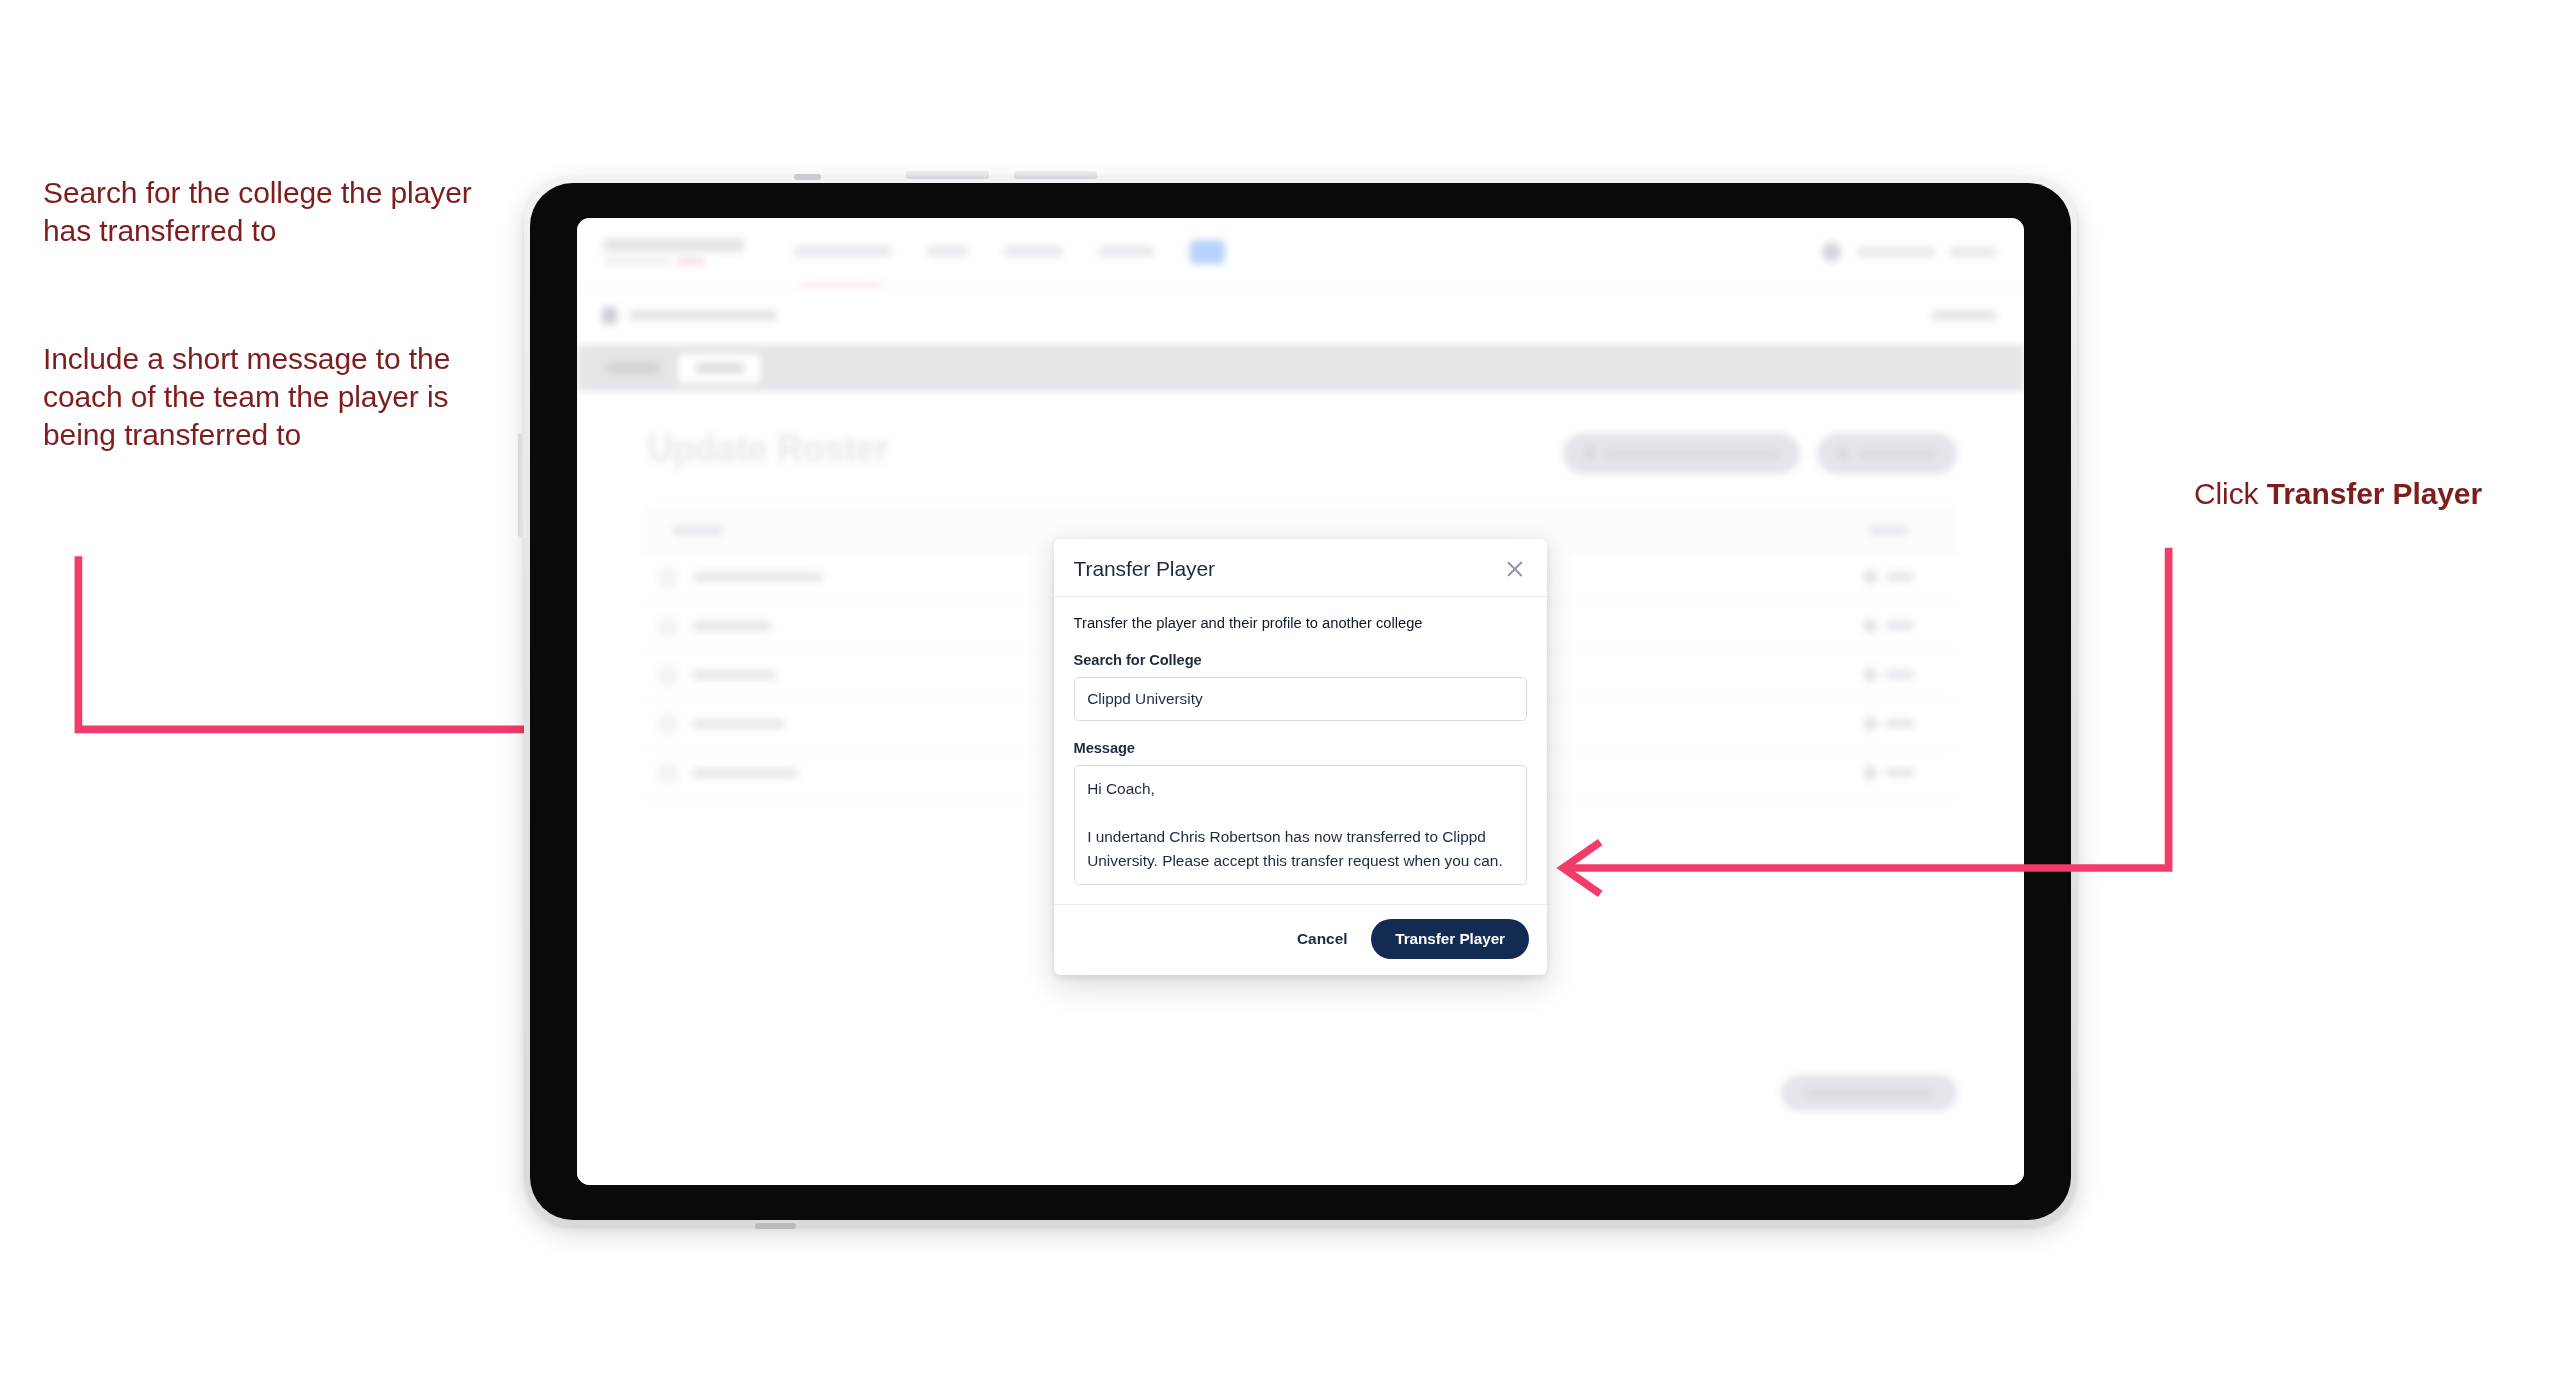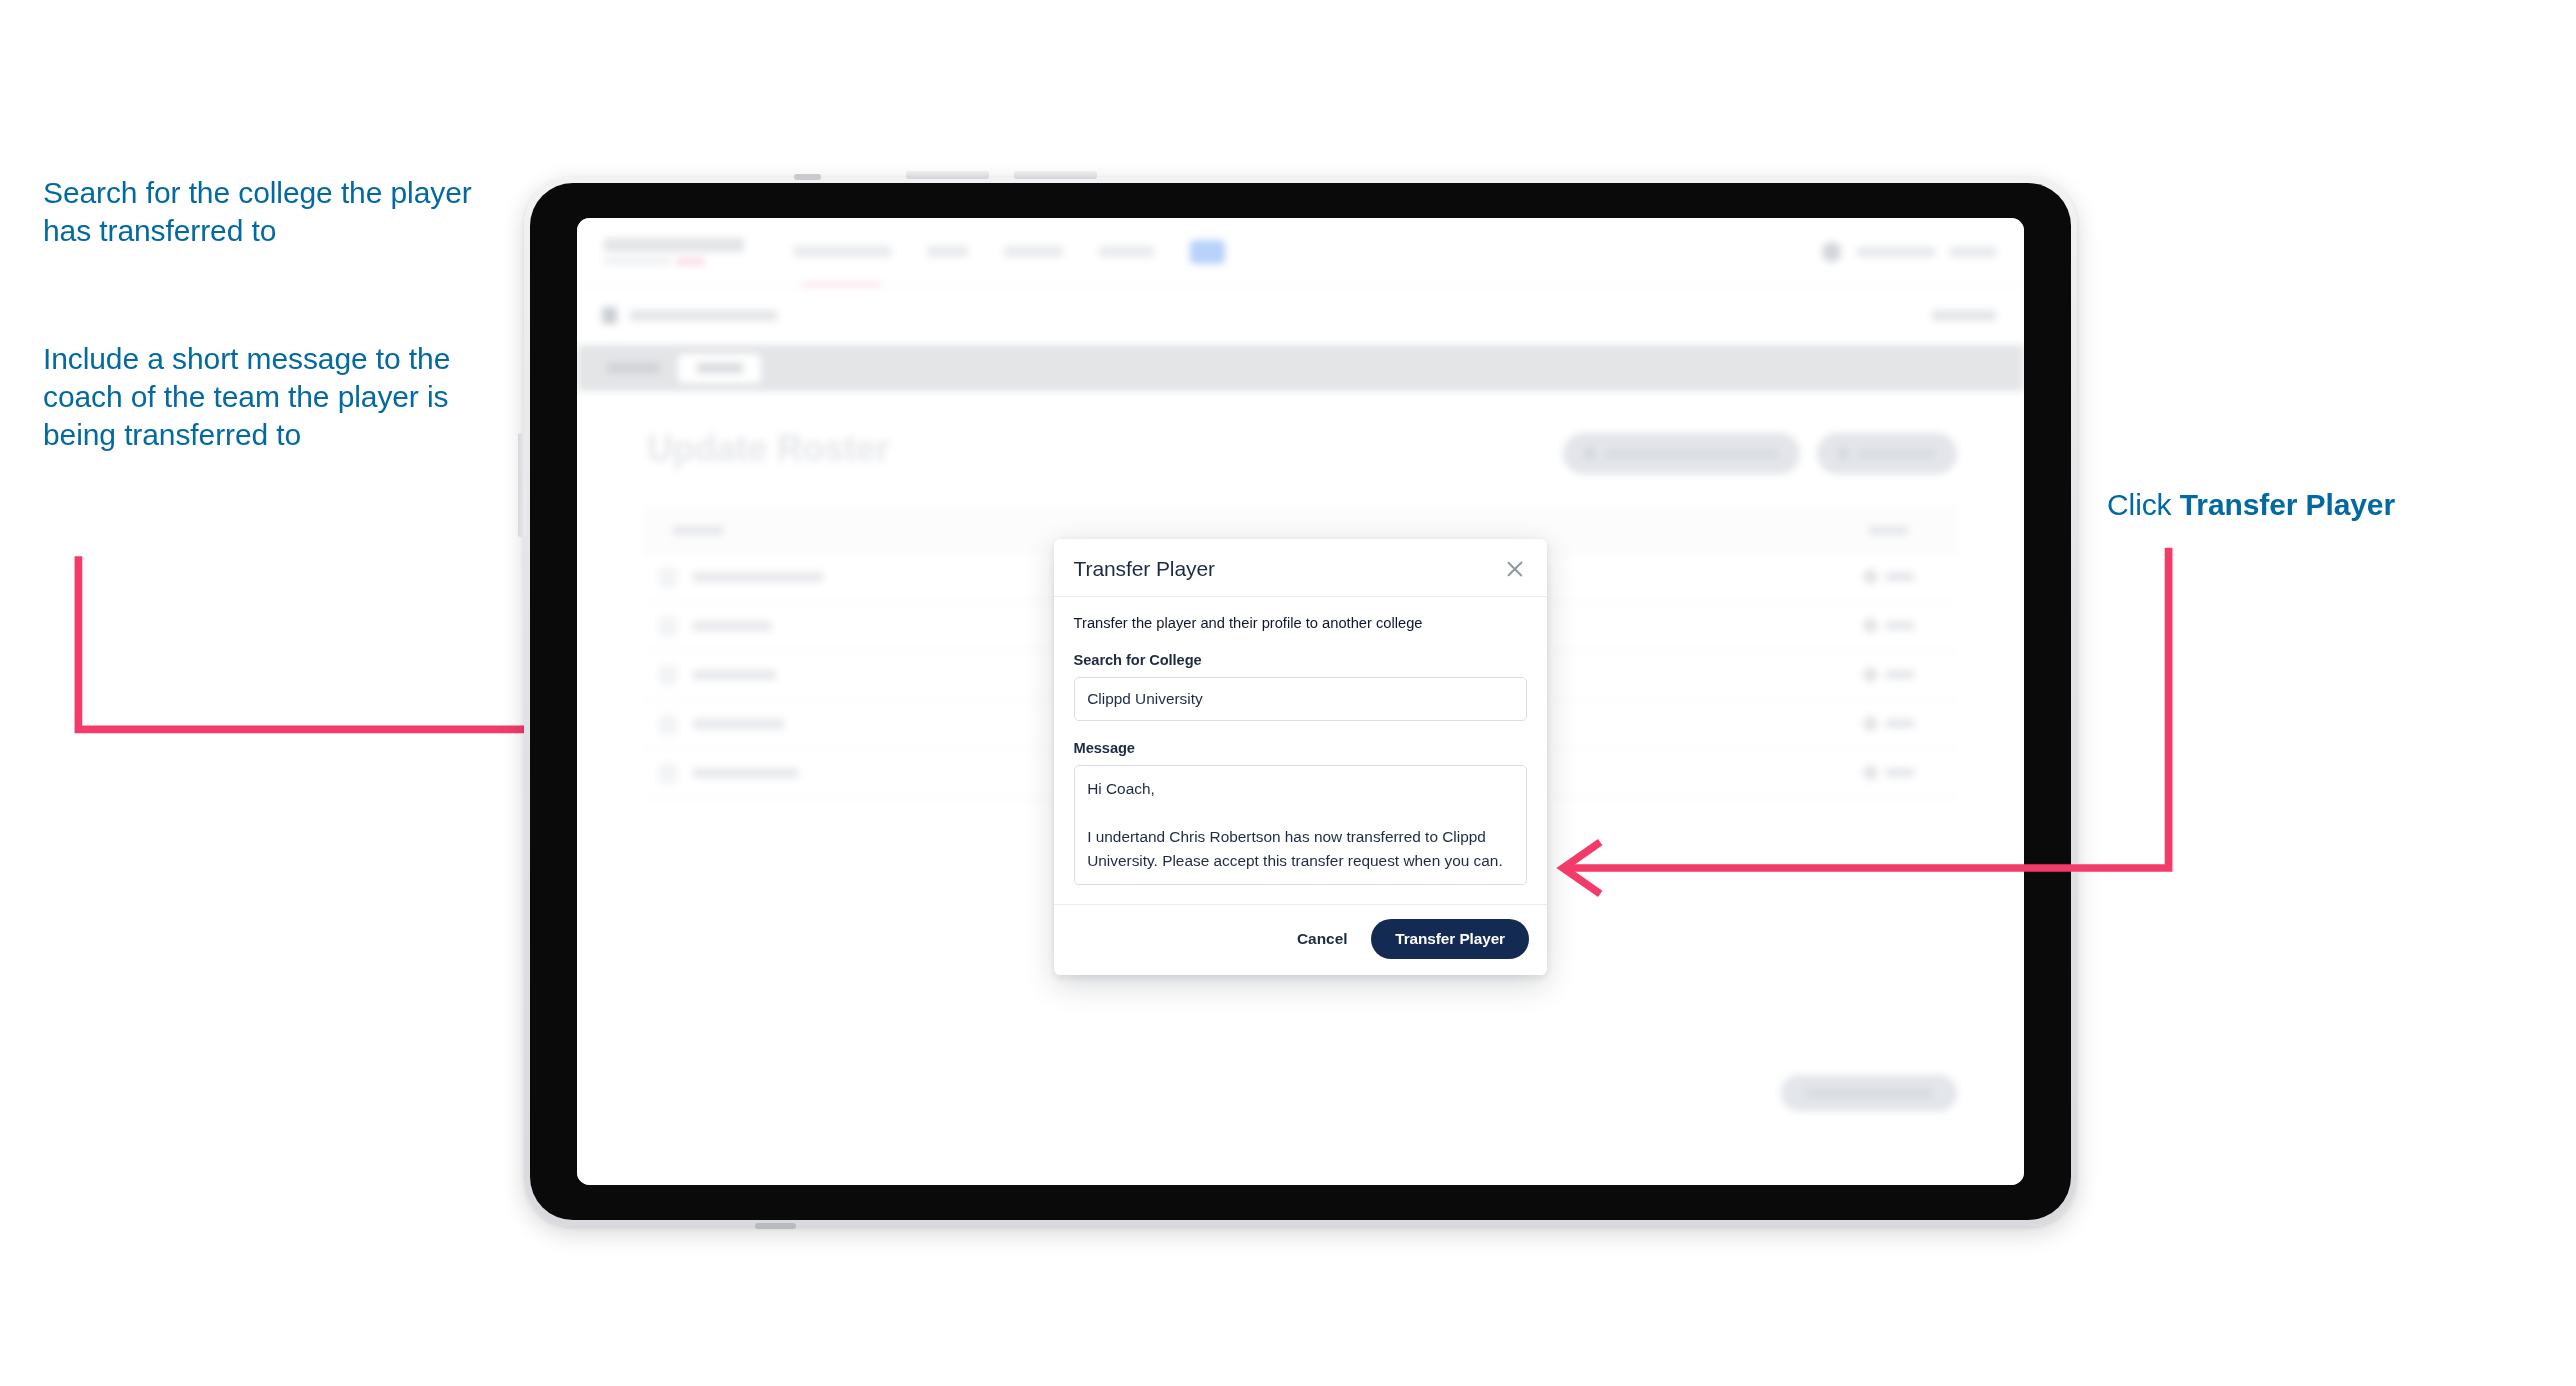--- a/index.html
+++ b/index.html
@@ -12,30 +12,30 @@
     height: 1386px;
     position: relative;
     overflow: hidden;
     font-family: "Liberation Sans", sans-serif;
     -webkit-font-smoothing: antialiased;
   }
 
   
   .annot {
     position: absolute;
-    color: #0369a1;
+    color: #7f1d1d;
     font-family: "Liberation Sans", sans-serif;
     font-size: 30px;
     line-height: 1.27;
     letter-spacing: -0.1px;
     white-space: pre-line;
   }
   #annot-left-1 { left: 43px; top: 174px; width: 448px; }
   #annot-left-2 { left: 43px; top: 326px; width: 448px; margin-top: 14px; }
-  #annot-right  { left: 2107px; top: 486px; width: 462px; }
+  #annot-right  { left: 2107px; top: 475px; width: 462px; text-align: center; }
   .annot b { font-weight: 700; }
 
   
   .arrow-svg {
     position: absolute;
     left: 0; top: 0;
     width: 2576px;
     height: 1386px;
     pointer-events: none;
     overflow: visible;

